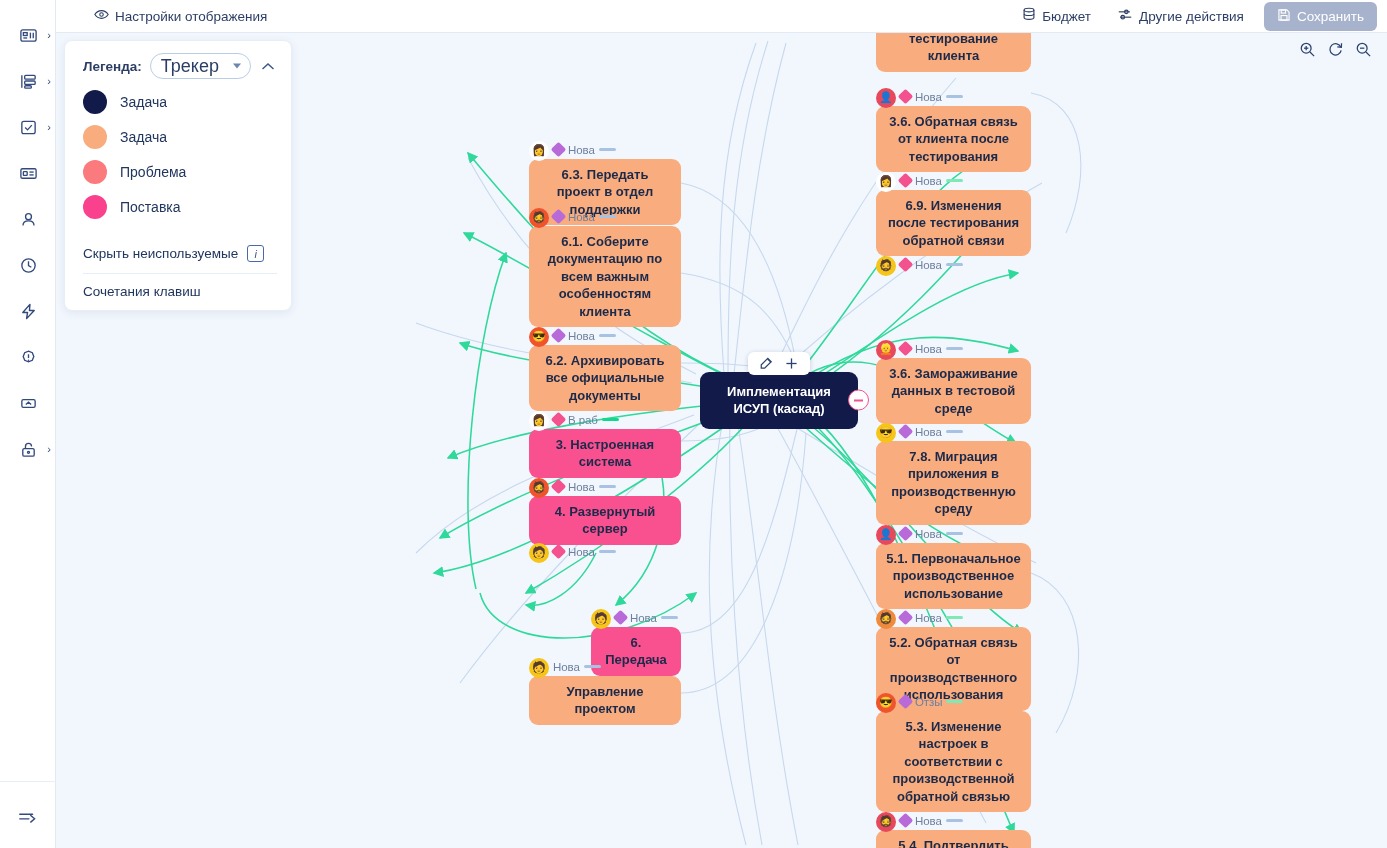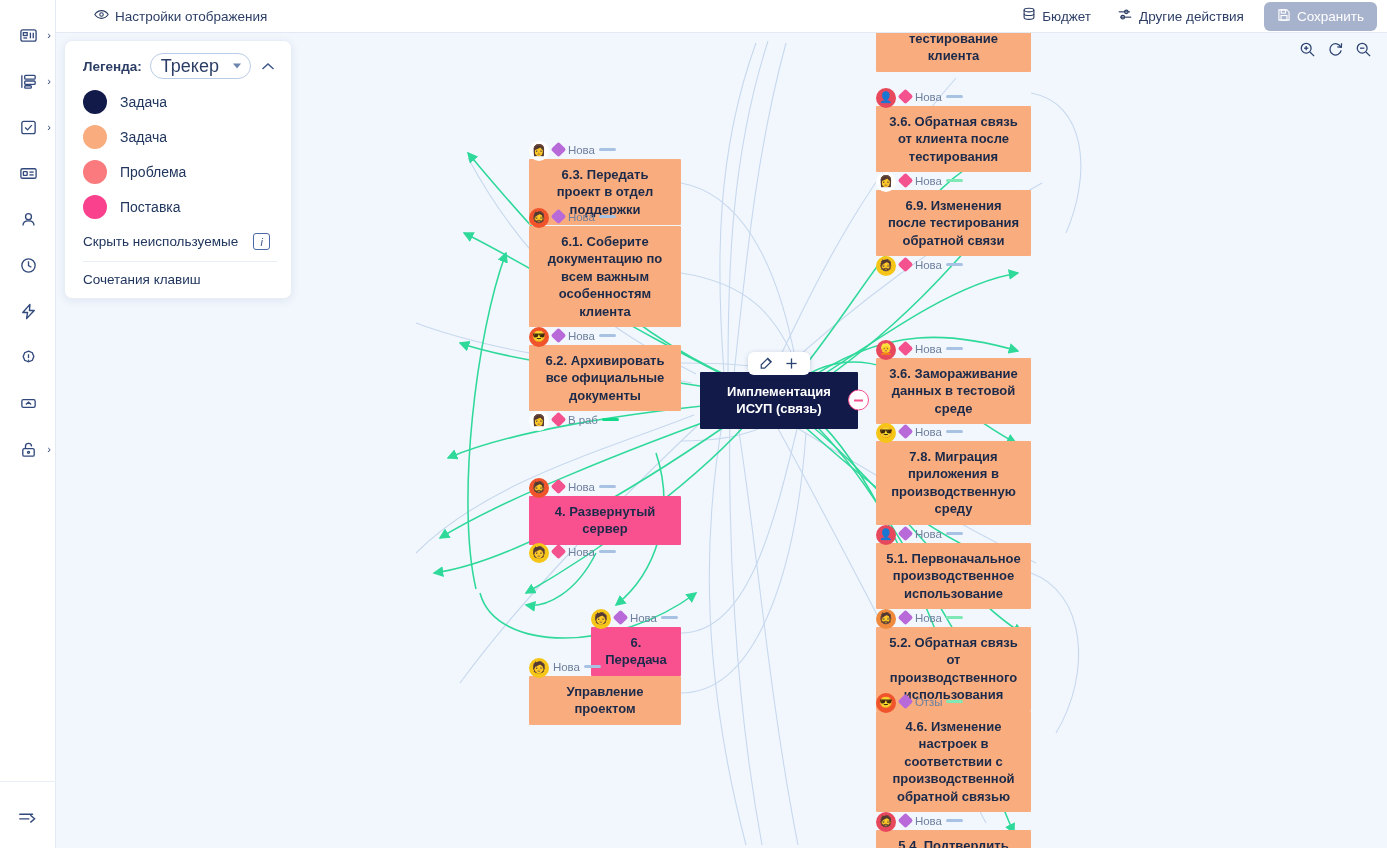--- a/index.html
+++ b/index.html
@@ -87,22 +87,22 @@
     border-right: 4px solid transparent; border-top: 5px solid #6d86ae;
   }
   #legend-collapse { cursor: pointer; color: #3b5688; font-size: 13px; padding: 0 2px; }
   .legend-row {
     display: flex; align-items: center; gap: 13px;
     margin-top: 11px; cursor: pointer;
   }
   .legend-dot { width: 24px; height: 24px; border-radius: 50%; flex: none; }
   .legend-text { font-size: 14px; color: #21365e; }
   #legend-hide {
-    display: flex; align-items: center; gap: 15px;
-    margin-top: 14px; font-size: 13.5px; color: #21365e; cursor: pointer;
+    display: flex; align-items: center; gap: 9px;
+    margin-top: 26px; font-size: 13.5px; color: #21365e; cursor: pointer;
   }
   #legend-info {
     width: 17px; height: 17px; border: 1px solid #4a6aa5; border-radius: 3px;
     font-size: 11px; color: #3b5688; display: flex;
     align-items: center; justify-content: center; font-style: italic;
   }
   #legend-sep { height: 1px; background: #e8eef6; margin: 11px 0 0 0; }
   #legend-keys { font-size: 13.5px; color: #21365e; margin-top: 10px; cursor: pointer; }
 
   
@@ -120,21 +120,21 @@
   .diamond {
     width: 11px; height: 11px; transform: rotate(45deg);
     flex: none; border-radius: 2px;
   }
   .meta-status {
     font-size: 11.5px; color: #6e809e; white-space: nowrap;
     overflow: hidden; max-width: 30px; letter-spacing: -0.1px;
   }
   .meta-bar { width: 17px; height: 3.5px; border-radius: 2px; flex: none; }
   .node-box {
-    border-radius: 1px; padding: 7px 9px;
+    border-radius: 9px; padding: 7px 9px;
     font-size: 13px; font-weight: 700; color: #1b2a4a;
     text-align: center; line-height: 1.34; cursor: pointer;
   }
   .node-box.task  { background: #f9ac7d; }
   .node-box.deliv { background: #f9518f; }
   .node-box.proj  { background: #121a4a; color: #ffffff; }
 
   
   #node-center { z-index: 22; }
   #center-toolbar {
@@ -480,21 +480,21 @@
           </div>
           <div class="node-box task">5.2. Обратная связь от производственного использования</div>
         </div>
         <div class="node" style="left: 820px; top: 660px; width: 155px;">
           <div class="node-meta">
             <span class="avatar" style="border-color: rgb(240, 84, 44); background: rgb(240, 84, 44);">😎</span>
             <span class="diamond" style="background: rgb(185, 106, 217);"></span>
             <span class="meta-status">Отзы</span>
             <span class="meta-bar" style="background: rgb(127, 232, 181);"></span>
           </div>
-          <div class="node-box task">4.6. Изменение настроек в соответствии с производственной обратной связью</div>
+          <div class="node-box task">5.3. Изменение настроек в соответствии с производственной обратной связью</div>
         </div>
         <div class="node" style="left: 820px; top: 779px; width: 155px;">
           <div class="node-meta">
             <span class="avatar" style="border-color: rgb(232, 72, 92); background: rgb(232, 72, 92);">🧔</span>
             <span class="diamond" style="background: rgb(185, 106, 217);"></span>
             <span class="meta-status">Нова</span>
             <span class="meta-bar" style="background: rgb(168, 194, 228);"></span>
           </div>
           <div class="node-box task">5.4. Подтвердить выполнение протокола</div>
         </div>
@@ -525,20 +525,21 @@
           </div>
           <div class="node-box task">6.2. Архивировать все официальные документы</div>
         </div>
         <div class="node" style="left: 473px; top: 378px; width: 152px;">
           <div class="node-meta">
             <span class="avatar" style="border-color: rgb(255, 255, 255); background: rgb(255, 255, 255);">👩</span>
             <span class="diamond" style="background: rgb(244, 81, 143);"></span>
             <span class="meta-status">В раб</span>
             <span class="meta-bar" style="background: rgb(18, 217, 138);"></span>
           </div>
+          <div class="node-box deliv">3. Настроенная система</div>
         </div>
         <div class="node" style="left: 473px; top: 445px; width: 152px;">
           <div class="node-meta">
             <span class="avatar" style="border-color: rgb(240, 84, 44); background: rgb(240, 84, 44);">🧔</span>
             <span class="diamond" style="background: rgb(244, 81, 143);"></span>
             <span class="meta-status">Нова</span>
             <span class="meta-bar" style="background: rgb(168, 194, 228);"></span>
           </div>
           <div class="node-box deliv">4. Развернутый сервер</div>
         </div>
@@ -577,20 +578,20 @@
               <line x1="9.2" y1="3.2" x2="12.8" y2="6.8"></line>
           </svg>
         </span>
         <span class="tb">
           <svg width="15" height="15" viewBox="0 0 16 16" fill="none" stroke="#2c4270" stroke-width="1.4">
             <line x1="8" y1="2.6" x2="8" y2="13.4"></line>
               <line x1="2.6" y1="8" x2="13.4" y2="8"></line>
           </svg>
         </span>
       </div>
-      <div class="node-box proj" style="padding:11px 12px;">Имплементация ИСУП (связь)</div>
+      <div class="node-box proj" style="padding:11px 12px;">Имплементация ИСУП (каскад)</div>
       <div id="center-minus">
           <i></i>
         </div>
     </div>
 
   </div>
 </div>
 
 </body></html>

